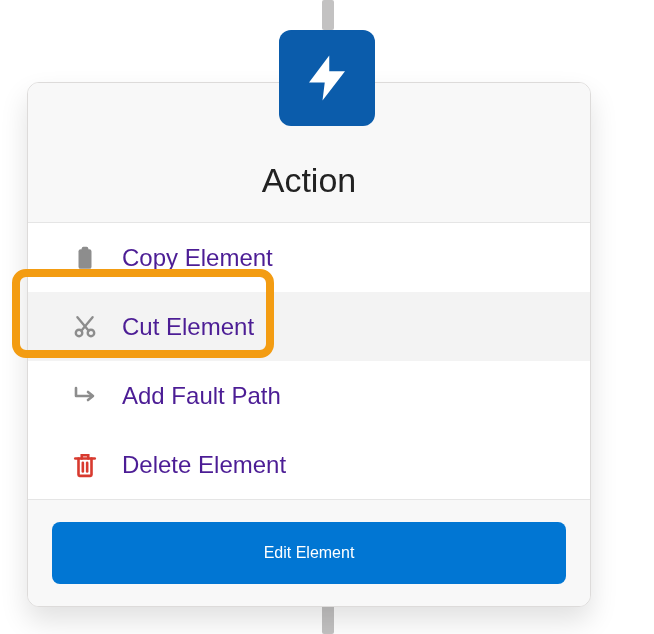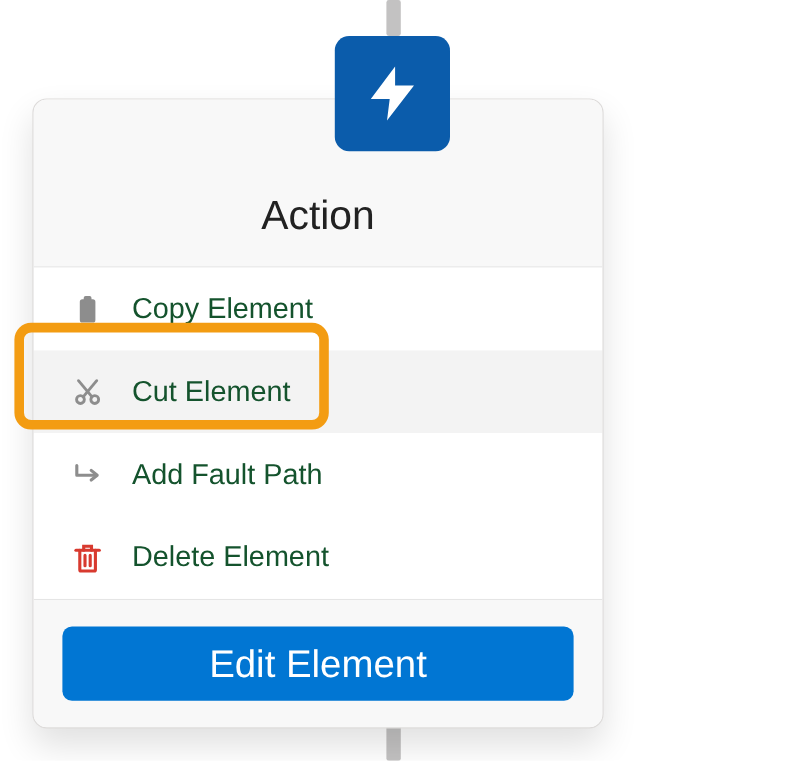--- a/index.html
+++ b/index.html
@@ -34,21 +34,21 @@
     align-items: center;
     justify-content: center;
     z-index: 5;
   }
   .node-icon-box svg { width: 54px; height: 54px; }
 
   .popover {
     position: absolute;
     top: 82px;
     left: 27px;
-    width: 476px;
+    width: 564px;
     background: #ffffff;
     border: 1px solid #dddbda;
     border-radius: 12px;
     box-shadow: 0 14px 28px rgba(0,0,0,0.12);
     overflow: hidden;
     z-index: 2;
   }
   .popover-header {
     background: #f8f8f8;
     text-align: center;
@@ -62,24 +62,24 @@
     color: #222;
   }
   .menu-list {
     display: flex;
     flex-direction: column;
   }
   .menu-item {
     display: flex;
     align-items: center;
     gap: 22px;
-    padding: 0 30px;
+    padding: 0 42px;
     height: 69px;
     font-size: 24px;
-    color: #14532d;
+    color: #4c1d95;
     background: #ffffff;
     cursor: pointer;
     position: relative;
   }
   .menu-item.hovered {
     background: #f3f3f3;
   }
   .menu-item .icon-slot {
     width: 30px;
     height: 30px;
@@ -92,21 +92,21 @@
     border-top: 1px solid #e5e5e5;
     padding: 22px 24px;
   }
   .edit-btn {
     width: 100%;
     height: 62px;
     background: #0176d3;
     color: #ffffff;
     border: none;
     border-radius: 8px;
-    font-size: 32px;
+    font-size: 16px;
     font-weight: 400;
     cursor: pointer;
   }
   .highlight-box {
     position: absolute;
     top: 269px;
     left: 12px;
     width: 262px;
     height: 89px;
     border: 8px solid #f39c12;

